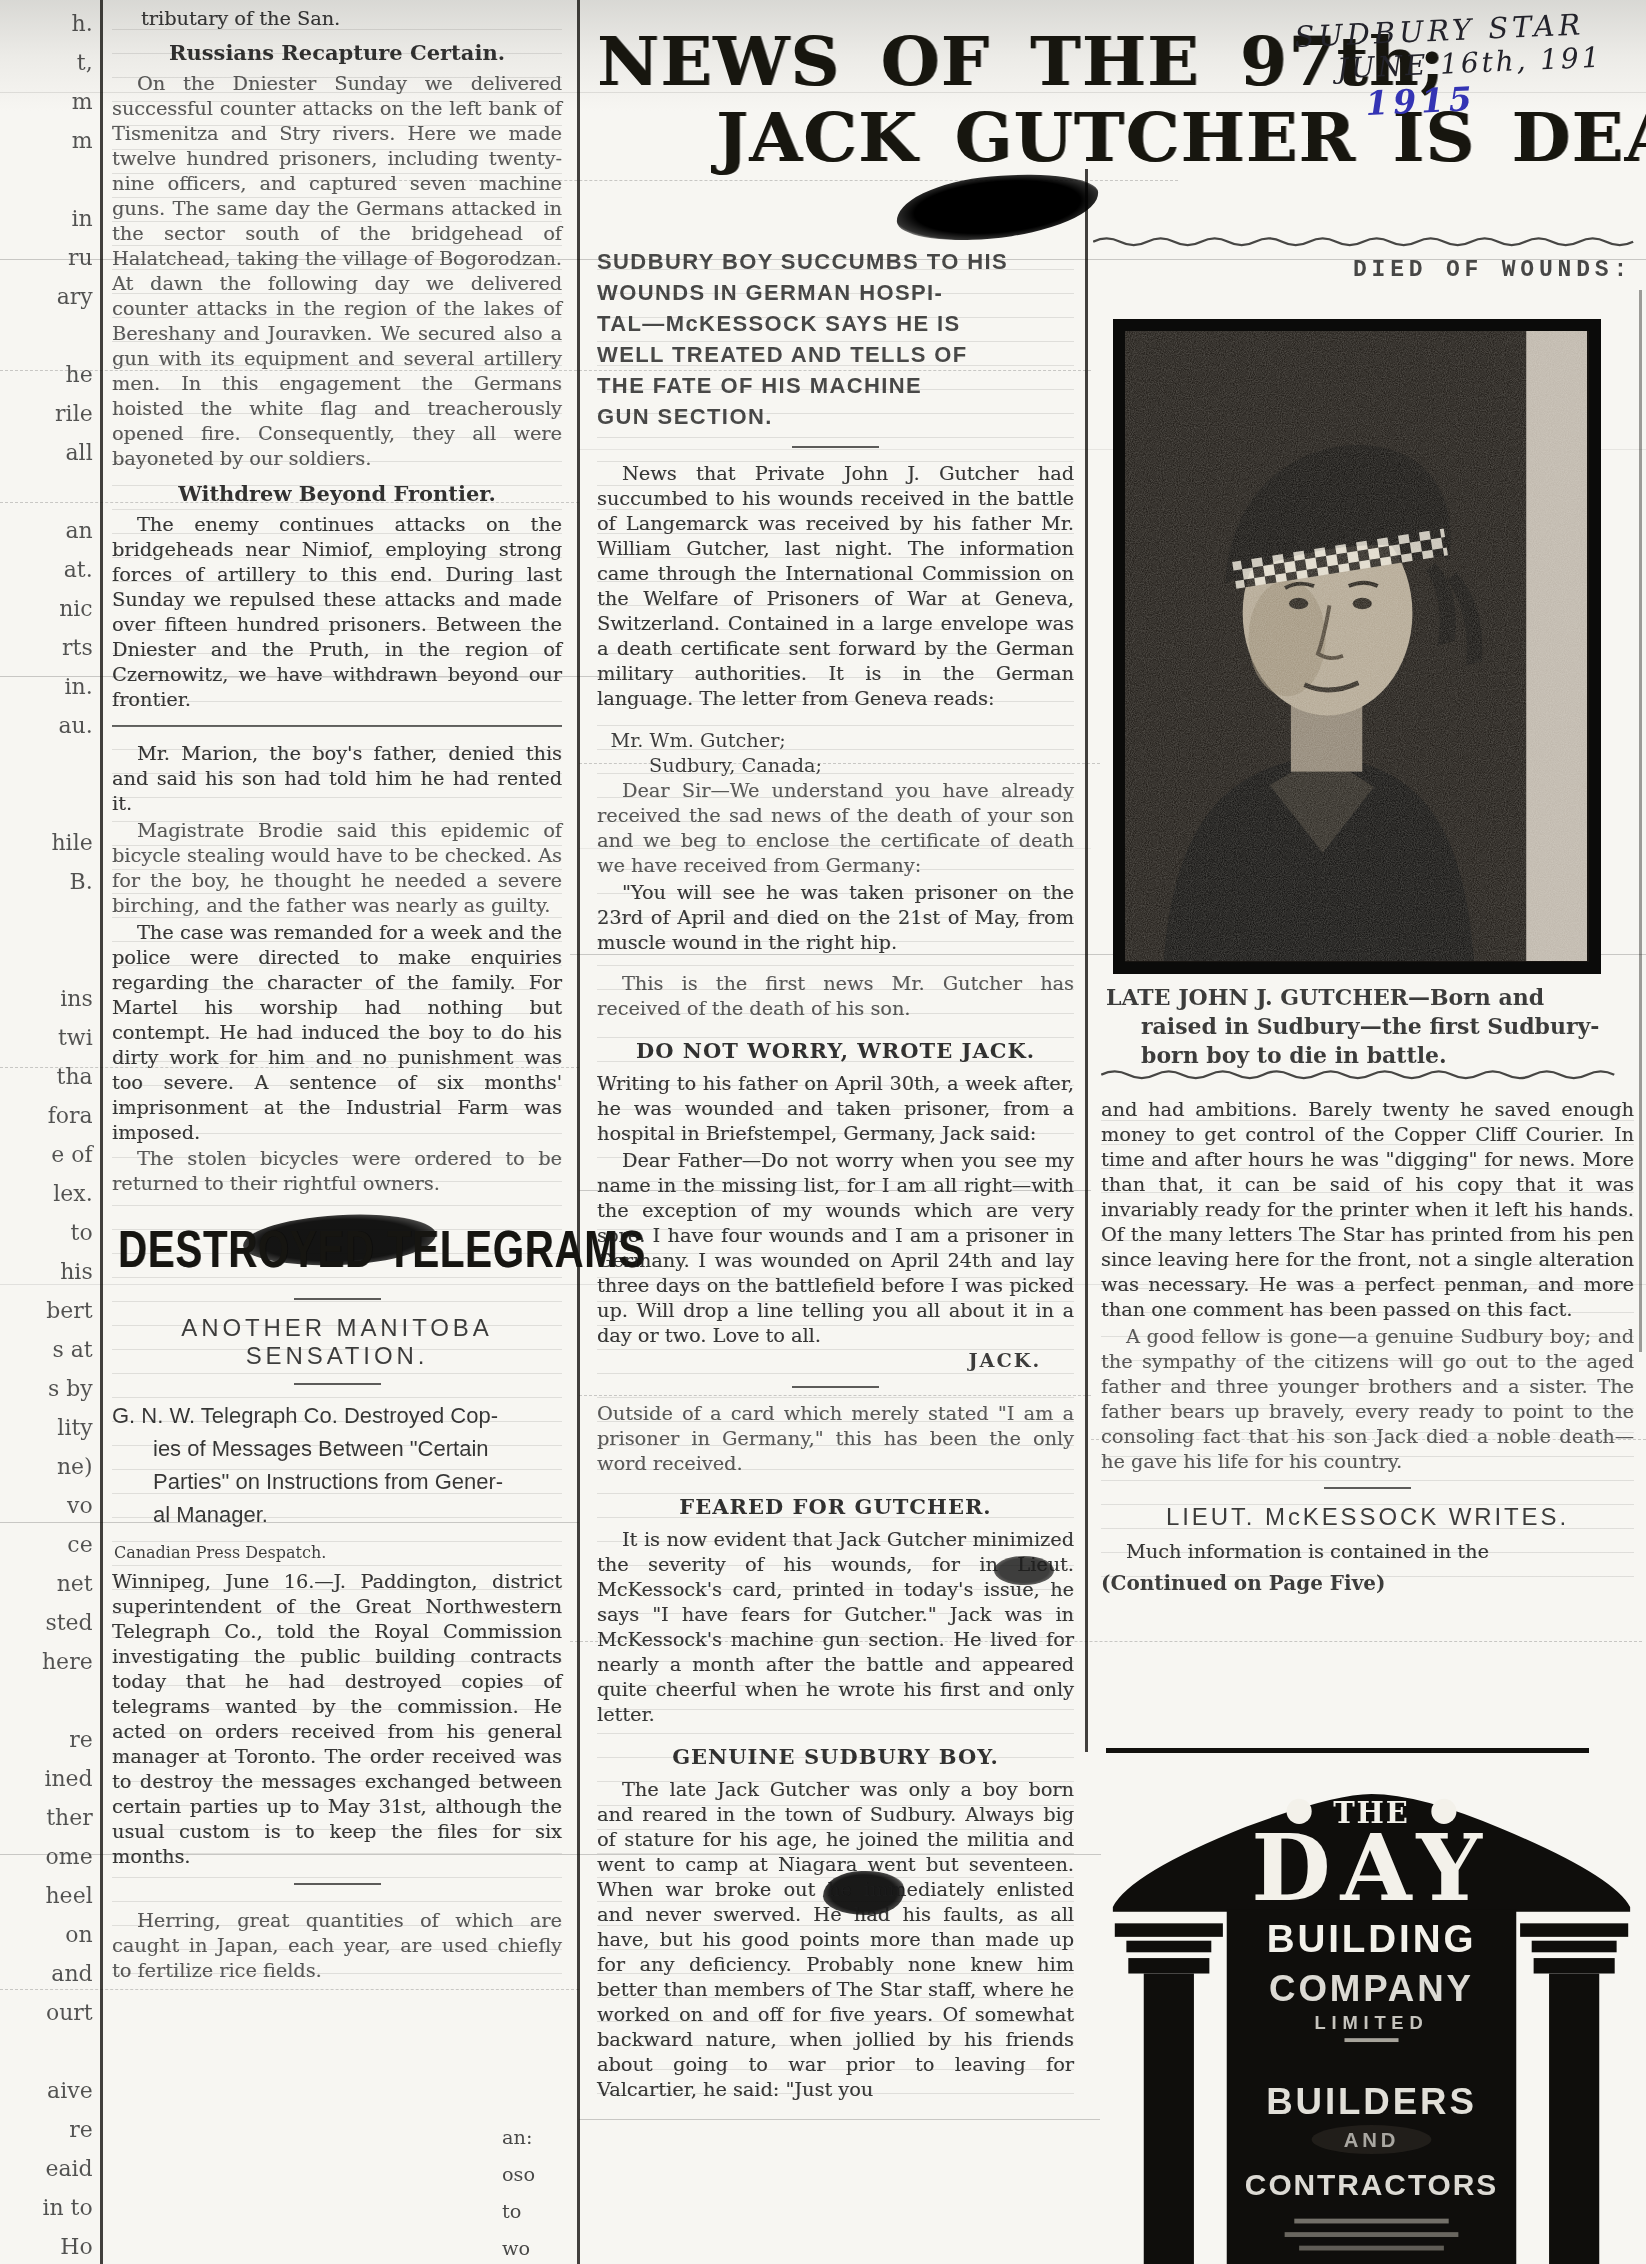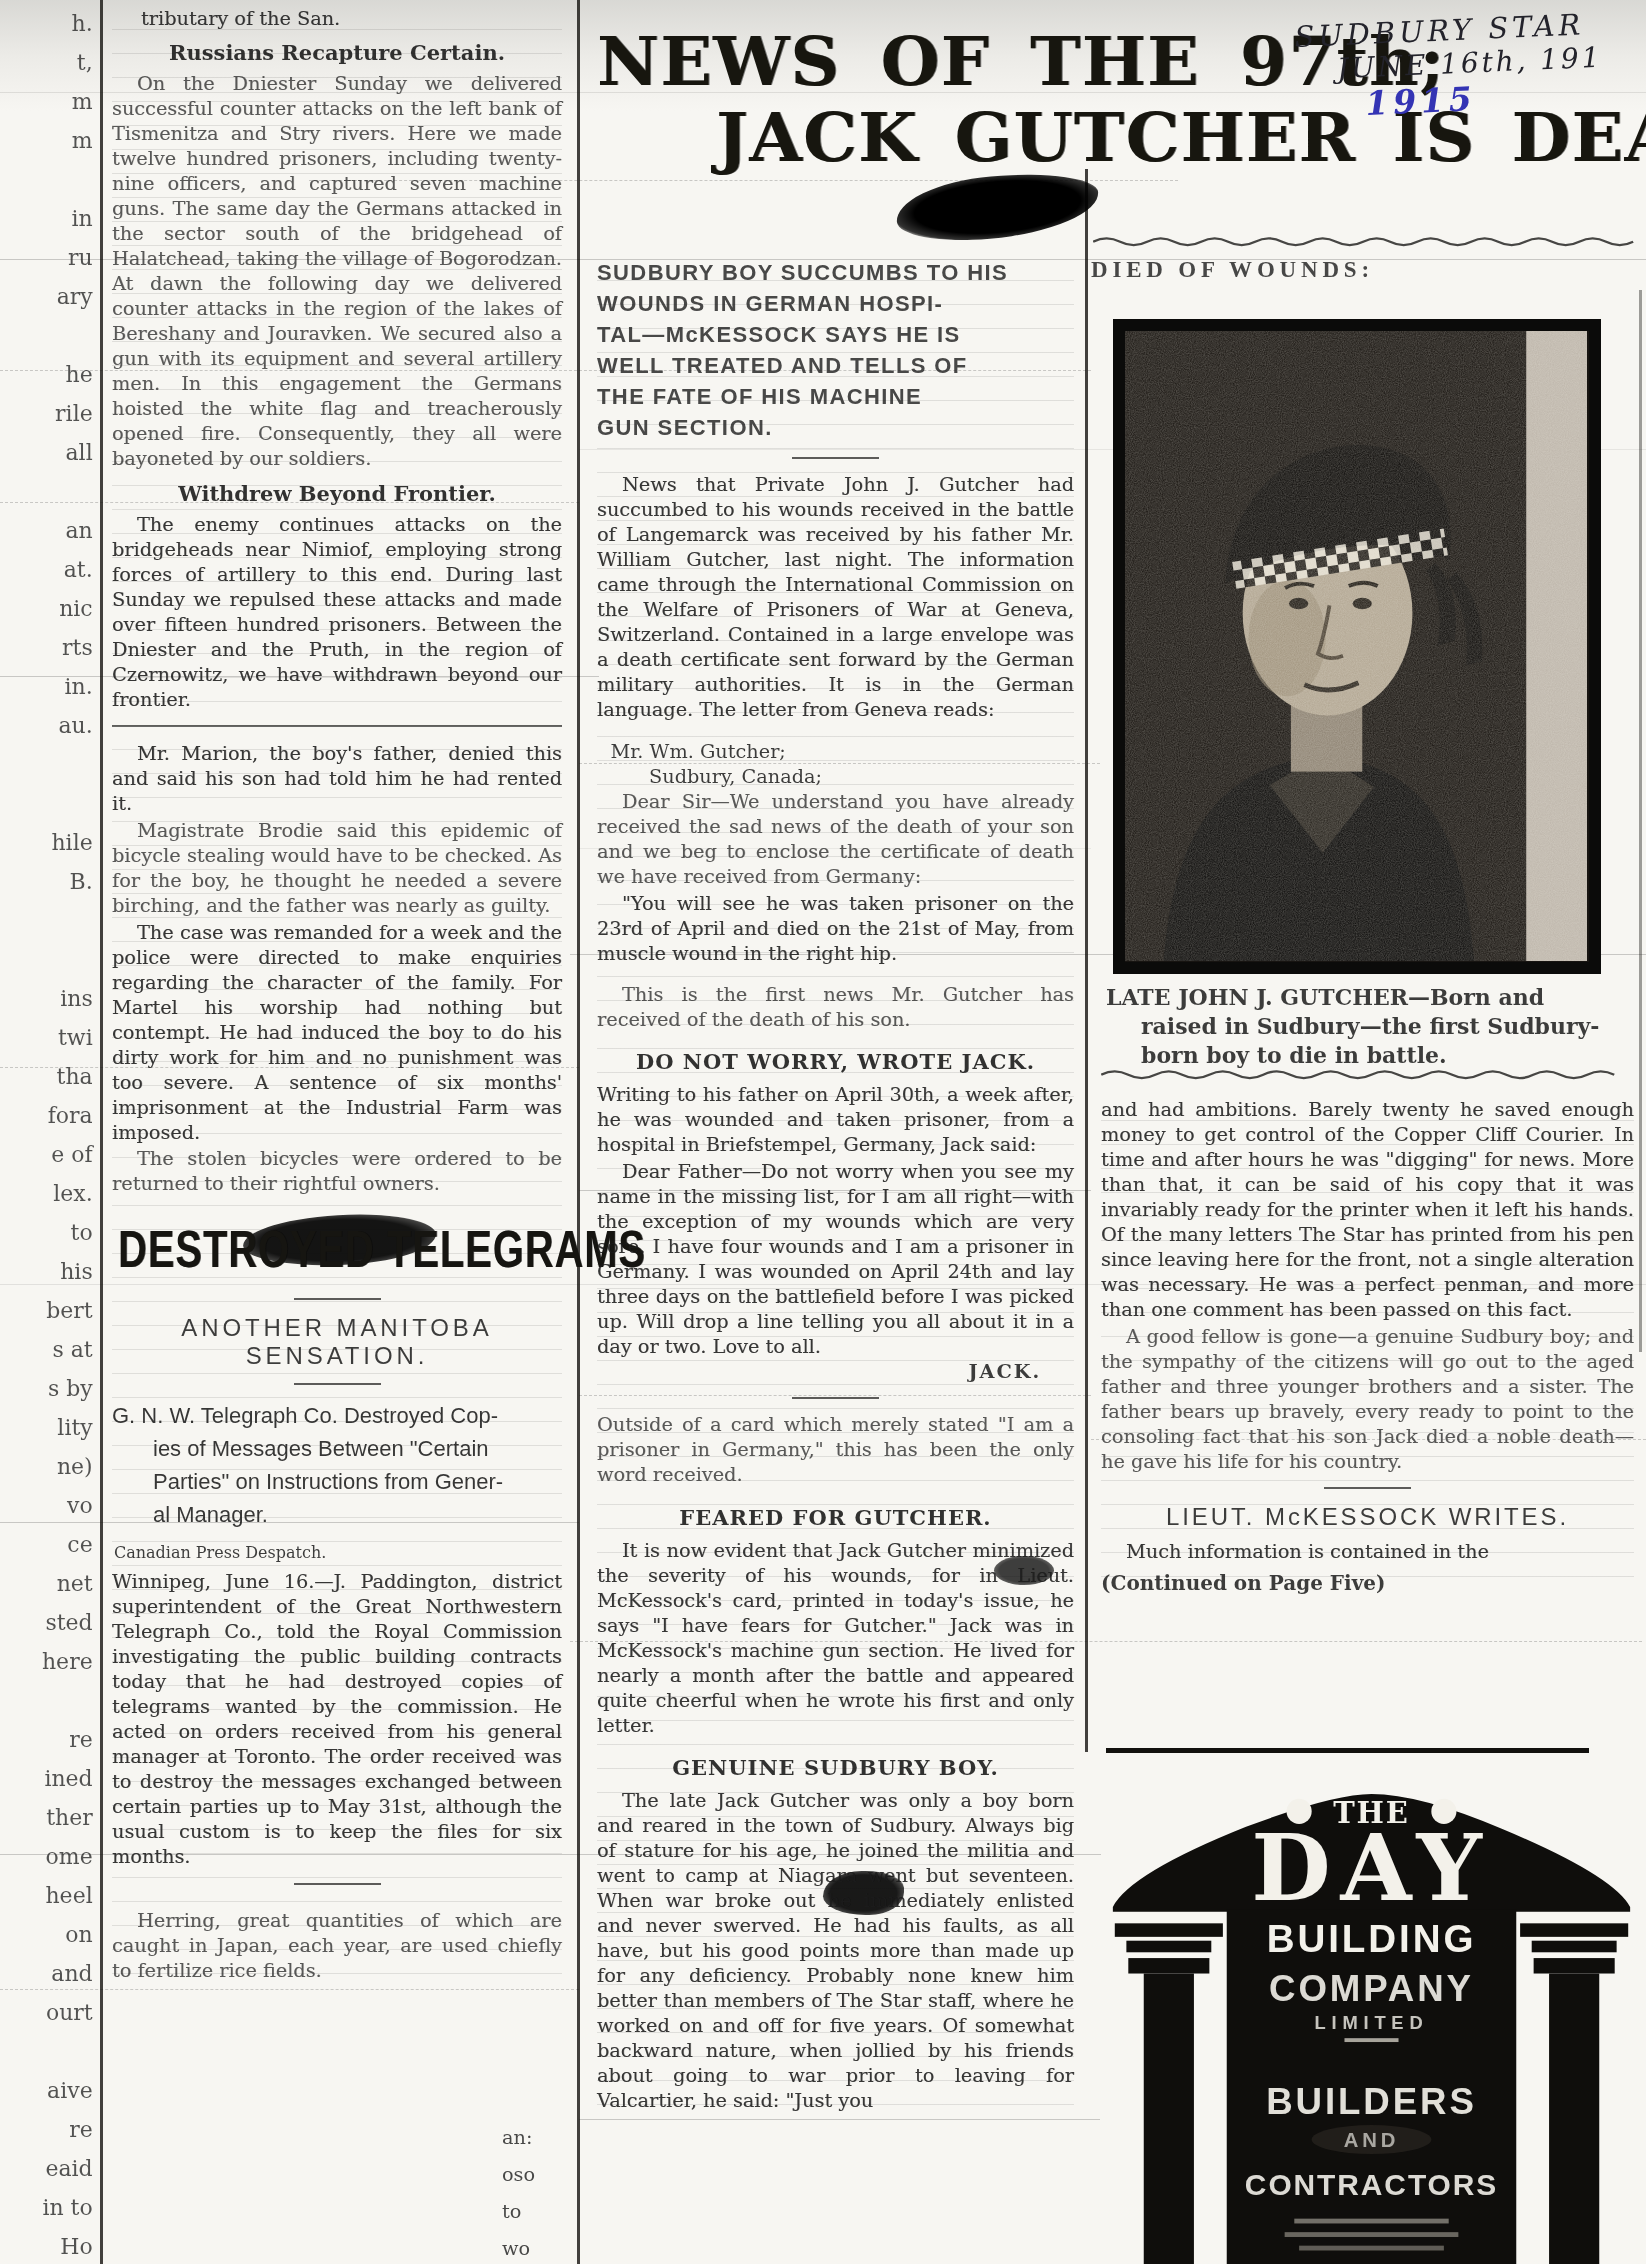--- a/index.html
+++ b/index.html
@@ -43,22 +43,22 @@
   .deck-left{font-family:"Liberation Sans","DejaVu Sans",sans-serif;font-weight:normal;font-size:22px;
         line-height:33px;white-space:pre-line;text-align:left;padding-left:41px;text-indent:-41px;
         margin:11.6px 0;opacity:.88;}
   .byline{font-size:16px;margin:5.8px 0 7.7px 1.9px;text-indent:0;opacity:.85;}
   .deck-center{font-family:"Liberation Sans","DejaVu Sans",sans-serif;font-weight:bold;font-size:22px;
         letter-spacing:1.4px;line-height:31px;white-space:pre-line;text-align:left;opacity:.82;
         color:#222;}
   .letter-addr1{font-size:19.3px;line-height:25px;margin-left:13.5px;opacity:.85;}
   .letter-addr2{font-size:19.3px;line-height:25px;margin-left:52px;opacity:.85;}
   .sig{font-size:19.3px;font-weight:bold;text-align:right;padding-right:33px;letter-spacing:1.9px;opacity:.85;}
-  .died-label{position:absolute;left:1091px;top:257px;width:541px;text-align:left;
-        font-family:Liberation Serif, serif;font-weight:bold;font-size:23px;
+  .died-label{position:absolute;left:1091px;top:257px;width:541px;text-align:right;
+        font-family:Liberation Mono, monospace;font-weight:bold;font-size:23px;
         letter-spacing:4.8px;opacity:.8;}
   .photo-frame{position:absolute;left:1113px;top:319px;width:488px;height:655px;
         border:12.6px solid #0b0b0a;box-sizing:border-box;background:#171411;}
   .caption{position:absolute;left:1106px;top:983px;width:521px;font-size:22px;line-height:29px;
         white-space:pre-line;padding-left:35px;text-indent:-35px;font-weight:bold;opacity:.85;}
   .right-flow{position:absolute;left:1101px;top:1097px;width:533px;text-align:justify;}
   .continued{text-align:left;font-size:20px;margin-top:7.7px;opacity:.85;font-weight:bold;}
   .heavy-rule{position:absolute;left:1106px;top:1748px;width:483px;height:4.8px;background:#12110e;}
   .blot{position:absolute;background:radial-gradient(ellipse at 50% 50%,#000 58%,rgba(0,0,0,.8) 72%,rgba(0,0,0,0) 80%);}
   .wavy{position:absolute;}
@@ -195,21 +195,21 @@
     <div class="deck-left">G. N. W. Telegraph Co. Destroyed Cop-
 ies of Messages Between "Certain
 Parties" on Instructions from Gener-
 al Manager.</div>
     <div class="byline">Canadian Press Despatch.</div>
     <div class="para noindent">Winnipeg, June 16.—J. Paddington, district superintendent of the Great Northwestern Telegraph Co., told the Royal Commission investigating the public building contracts today that he had destroyed copies of telegrams wanted by the commission. He acted on orders received from his general manager at Toronto. The order received was to destroy the messages exchanged between certain parties up to May 31st, although the usual custom is to keep the files for six months.</div>
     <div class="srule"></div>
     <div class="para faded" style="margin-top:23px">Herring, great quantities of which are caught in Japan, each year, are used chiefly to fertilize rice fields.</div>
   </div>
 
-  <div class="col lined" style="left:597px;top:257px;width:477px;">
+  <div class="col lined" style="left:597px;top:246px;width:477px;">
     <div class="deck-center">SUDBURY BOY SUCCUMBS TO HIS
 WOUNDS IN GERMAN HOSPI-
 TAL—McKESSOCK SAYS HE IS
 WELL TREATED AND TELLS OF
 THE FATE OF HIS MACHINE
 GUN SECTION.</div>
     <div class="srule"></div>
     <div class="para">News that Private John J. Gutcher had succumbed to his wounds received in the battle of Langemarck was received by his father Mr. William Gutcher, last night. The information came through the International Commission on the Welfare of Prisoners of War at Geneva, Switzerland. Contained in a large envelope was a death certificate sent forward by the German military authorities. It is in the German language. The letter from Geneva reads:</div>
     <div style="height:15.4px"></div>
     <div class="letter-addr1">Mr. Wm. Gutcher;</div>

